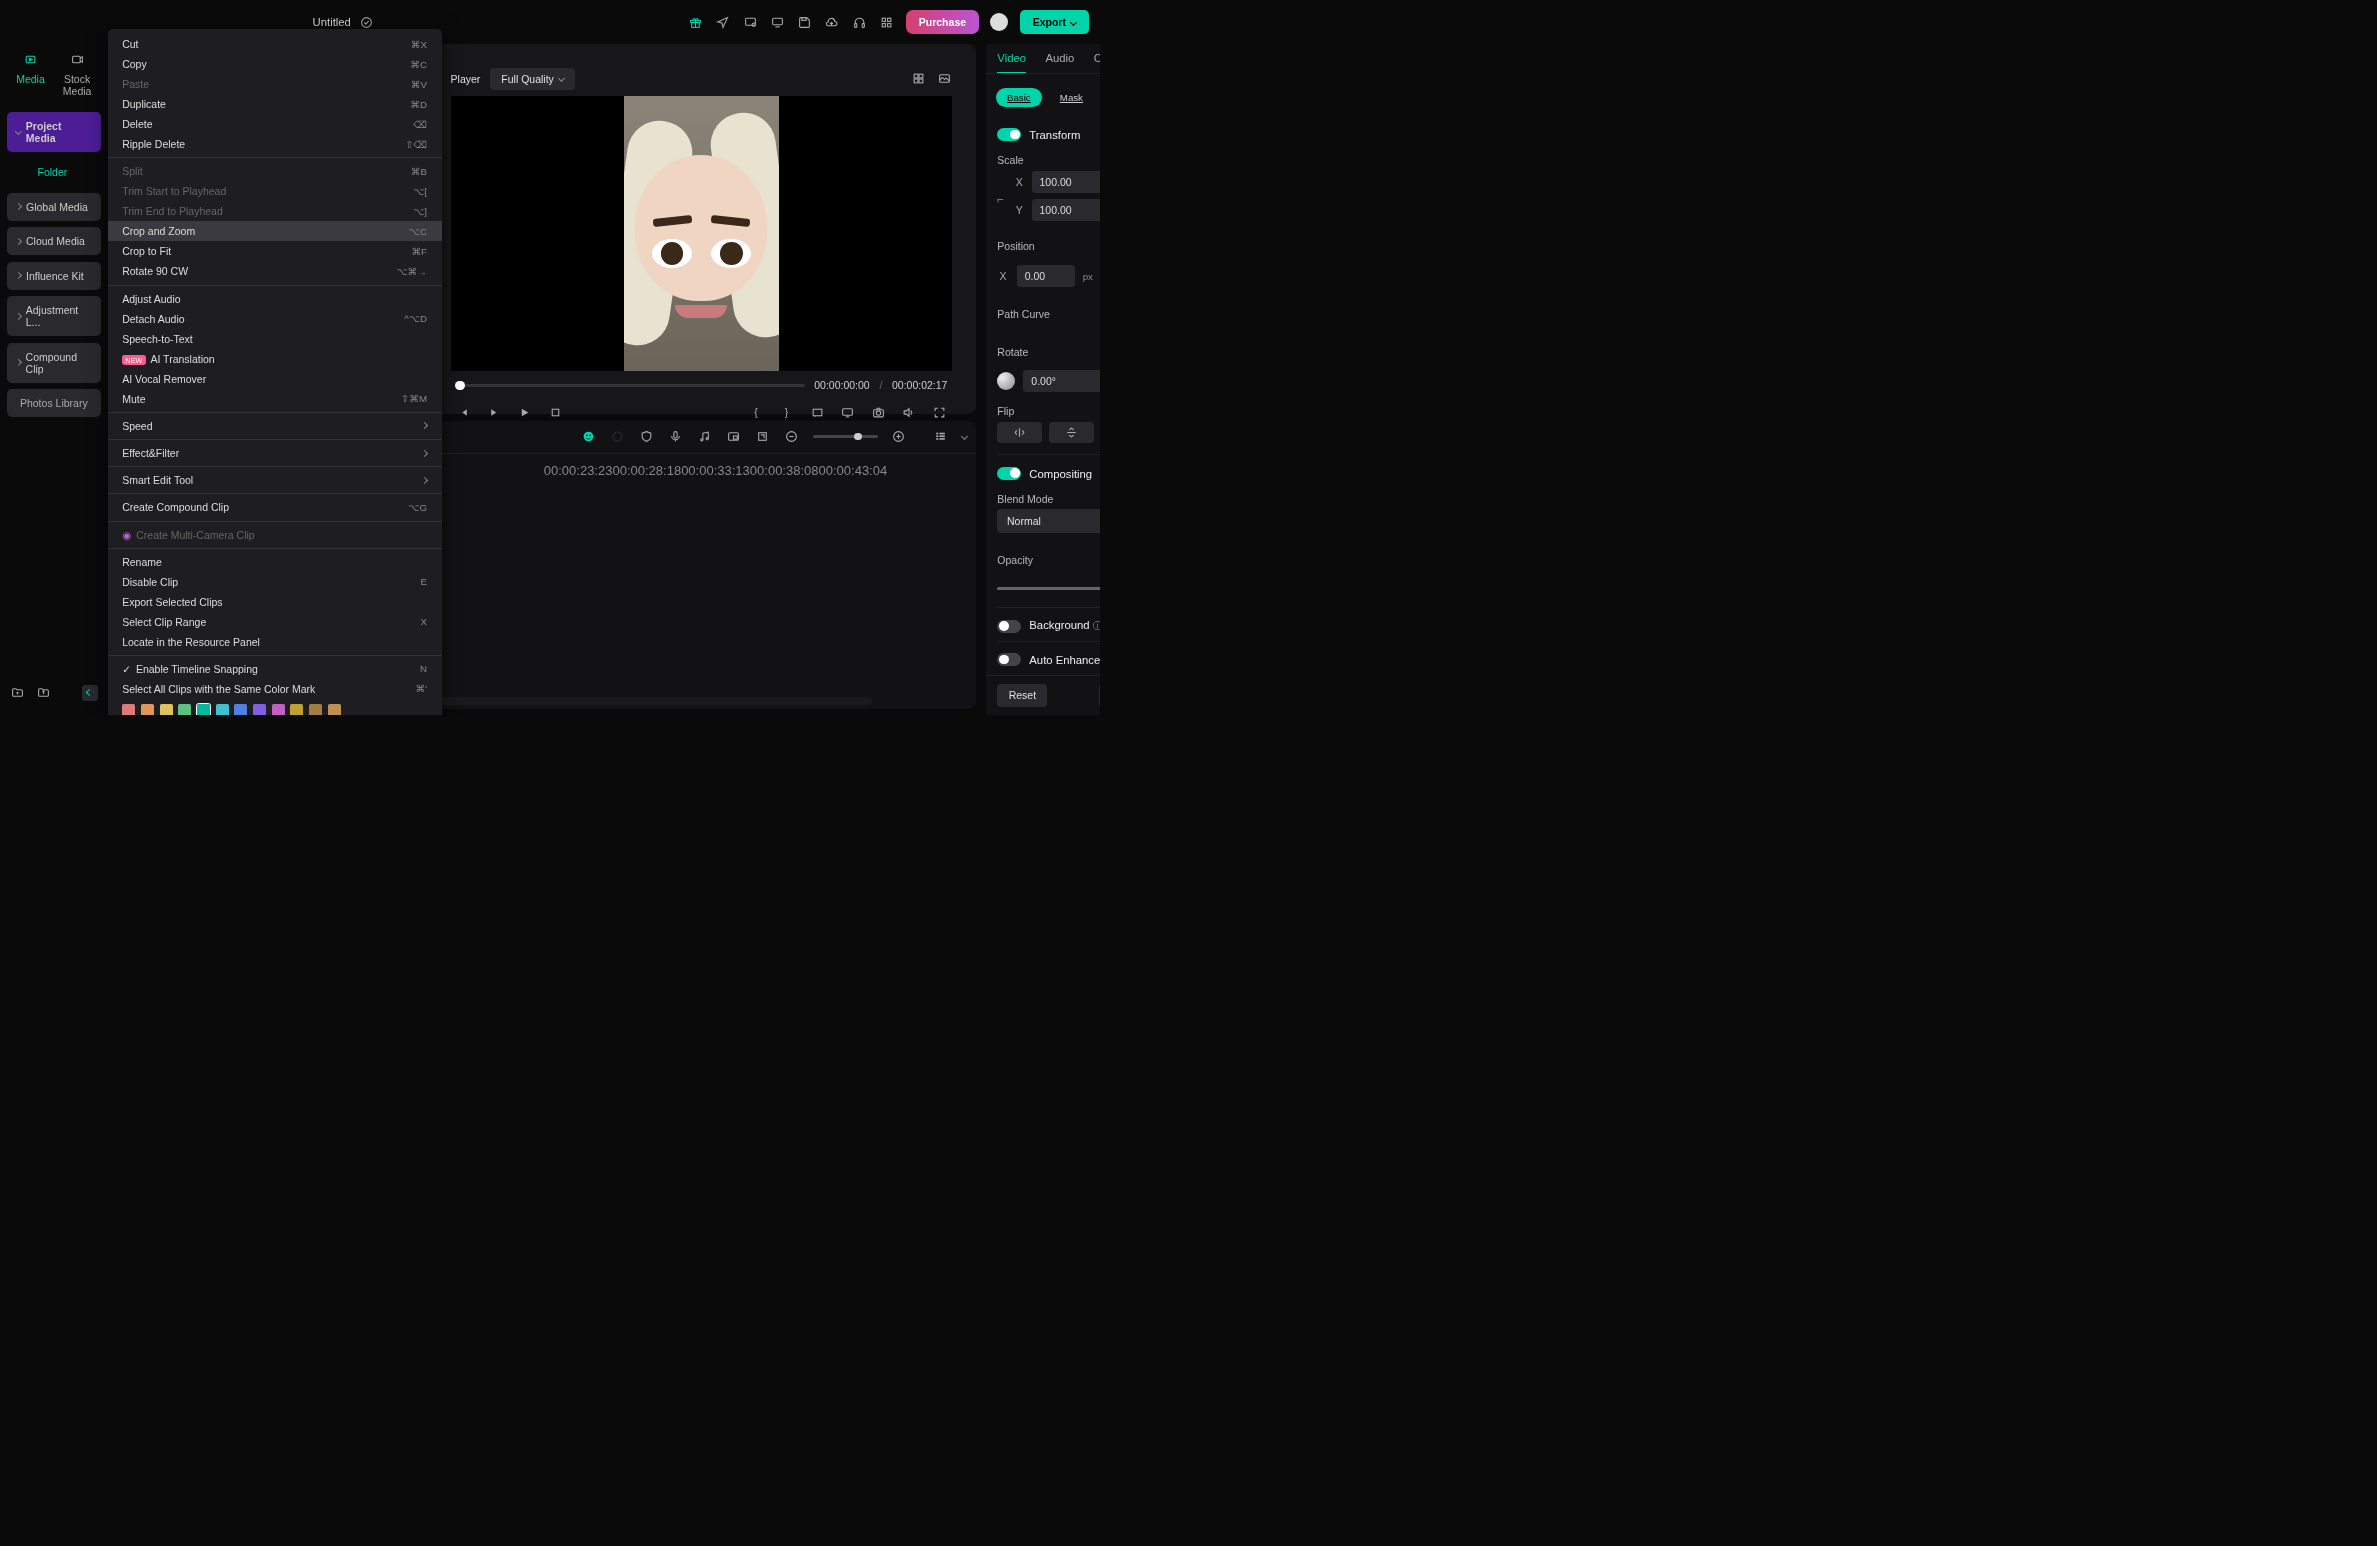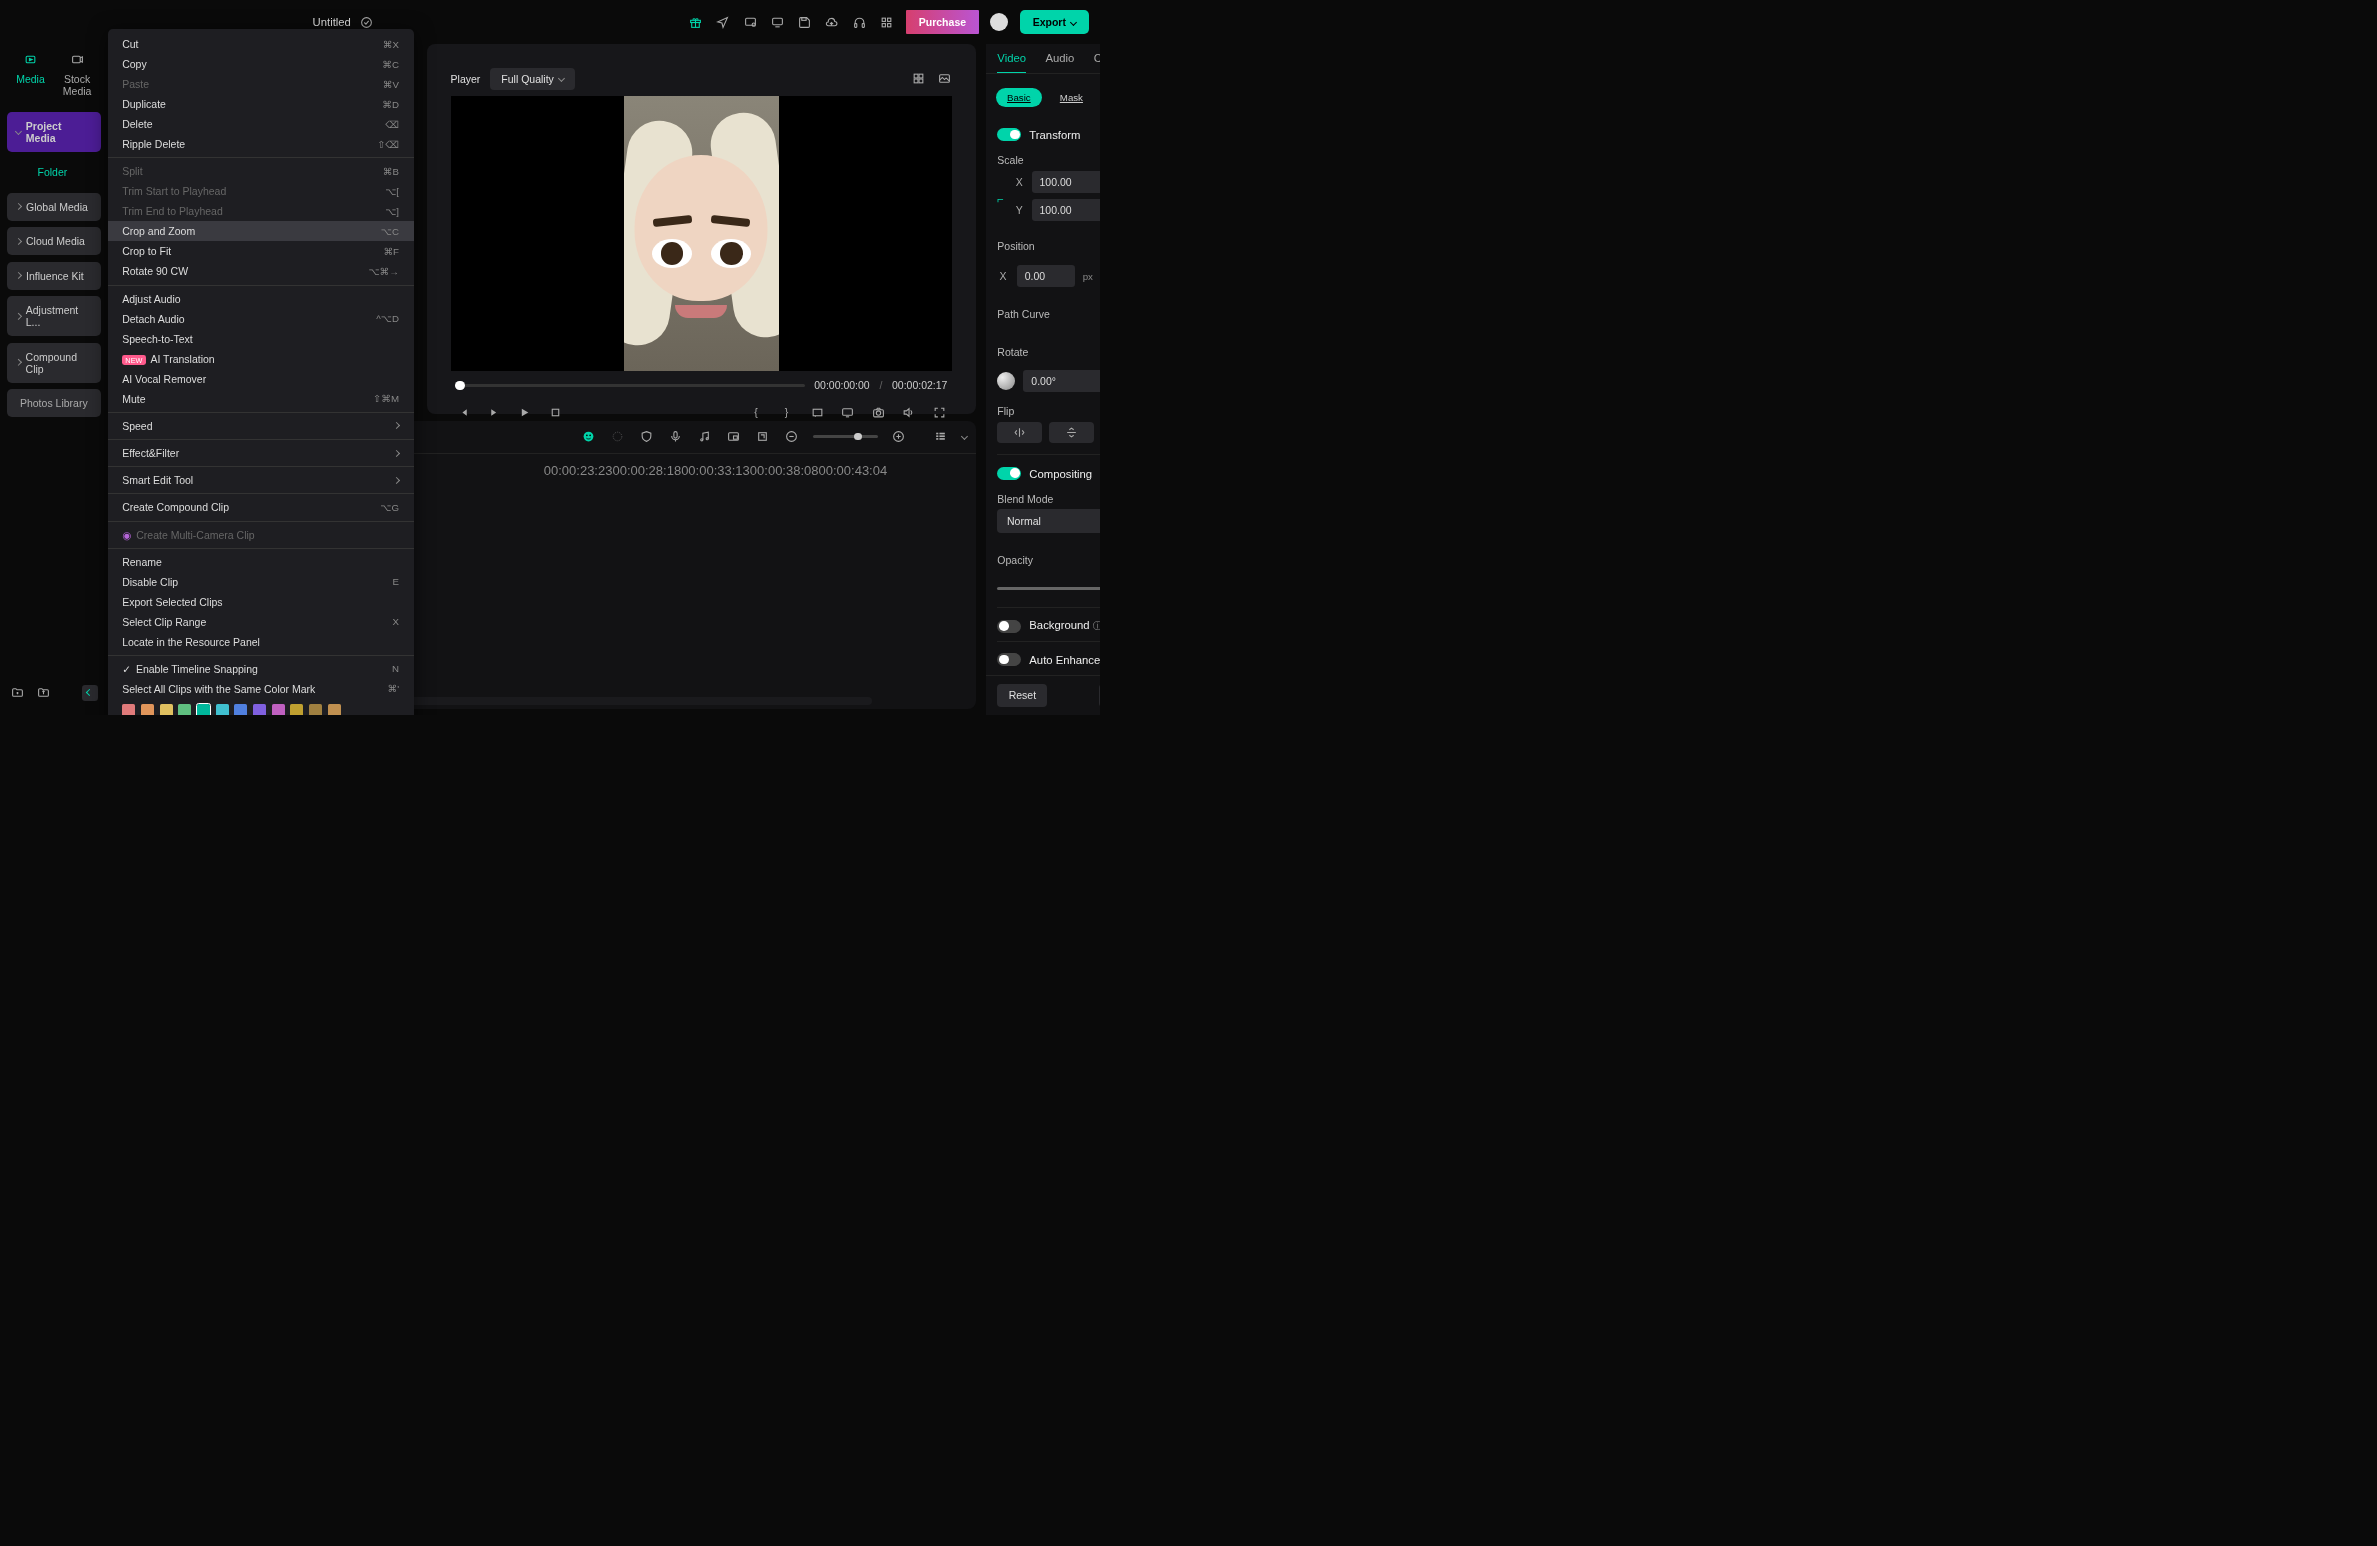--- a/index.html
+++ b/index.html
@@ -5,21 +5,21 @@
 * { margin: 0; padding: 0; box-sizing: border-box; font-family: -apple-system, BlinkMacSystemFont, sans-serif; }
 body { background: #0a0a0a; color: #e0e0e0; font-size: 10.5px; overflow: hidden; width: 1100px; height: 715px; }
 
 
 .topbar { height: 44px; display: flex; align-items: center; padding: 0 11.3px; gap: 11.3px; }
 .title-area { flex: 1; display: flex; justify-content: center; align-items: center; gap: 8px; }
 .title-text { color: #ddd; font-size: 11.3px; }
 .topbar-right { display: flex; align-items: center; gap: 11.3px; }
 .icon-btn { width: 16px; height: 16px; color: #aaa; cursor: pointer; display: flex; align-items: center; justify-content: center; }
 .icon-btn.green { color: #00d4aa; }
-.btn-purchase { background: linear-gradient(90deg, #d63f6e, #ba55d3); color: #fff; padding: 5.7px 13px; border-radius: 1px; font-size: 10.5px; font-weight: 600; cursor: pointer; }
+.btn-purchase { background: linear-gradient(90deg, #d63f6e, #ba55d3); color: #fff; padding: 5.7px 13px; border-radius: 7px; font-size: 10.5px; font-weight: 600; cursor: pointer; }
 .avatar { width: 18px; height: 18px; border-radius: 50%; background: #ddd; }
 .btn-export { background: #00d4aa; color: #000; padding: 5.7px 13px; border-radius: 4.9px; font-size: 10.5px; font-weight: 600; cursor: pointer; display: flex; align-items: center; gap: 4.9px; }
 
 
 .main { display: flex; height: 671px; }
 
 
 .left-panel { width: 127px; padding: 8px 6.5px; display: flex; flex-direction: column; gap: 6.5px; }
 .media-tabs { display: flex; gap: 18px; margin-bottom: 8px; padding: 0 9.7px; }
 .media-tab { text-align: center; cursor: pointer; }
@@ -29,21 +29,21 @@
 .media-section { background: #2a2a2e; padding: 8px 9.7px; border-radius: 4.9px; font-size: 10.5px; color: #ccc; cursor: pointer; display: flex; align-items: center; gap: 4.9px; }
 .media-section.header { background: #4c1d95; font-weight: 700; }
 .media-section.folder { background: transparent; color: #00d4aa; text-align: center; padding-left: 31px;}
 .left-bottom { margin-top: auto; display: flex; align-items: center; gap: 9.7px; padding: 6.5px 3.2px; }
 .collapse-btn { margin-left: auto; width: 16px; height: 16px; background: #2a2a2e; border-radius: 3.2px; display: flex; align-items: center; justify-content: center; color: #00d4aa; }
 
 
 .center-panel { flex: 1; display: flex; flex-direction: column; position: relative; }
 
 
-.context-menu { position: absolute; left: 0; top: -14.6px; width: 306px; background: #1e1e22; border-radius: 4.9px; box-shadow: 0 3.2px 19.4px rgba(0,0,0,0.6); z-index: 100; padding: 4.9px 0; font-size: 10.5px; }
+.context-menu { position: absolute; left: 0; top: -14.6px; width: 334px; background: #1e1e22; border-radius: 4.9px; box-shadow: 0 3.2px 19.4px rgba(0,0,0,0.6); z-index: 100; padding: 4.9px 0; font-size: 10.5px; }
 .menu-item { padding: 4px 14.6px; display: flex; justify-content: space-between; align-items: center; cursor: pointer; color: #ddd; }
 .menu-item.highlighted { background: #3a3a40; }
 .menu-item.disabled { color: #666; }
 .menu-item .shortcut { color: #888; font-size: 9.7px; }
 .menu-item .arrow { color: #888; }
 .menu-divider { height: 0.8px; background: #333; margin: 3.2px 0; }
 .menu-item .badge-new { background: #ff5a8c; color: #fff; font-size: 7.3px; padding: 0.8px 3.2px; border-radius: 2.4px; margin-right: 4.9px; }
 .menu-item .check { margin-right: 4.9px; color: #ddd; }
 .menu-item .cam-icon { margin-right: 4.9px; color: #b565d9; }
 .color-swatches { display: flex; gap: 5.7px; padding: 4.9px 14.6px; }

